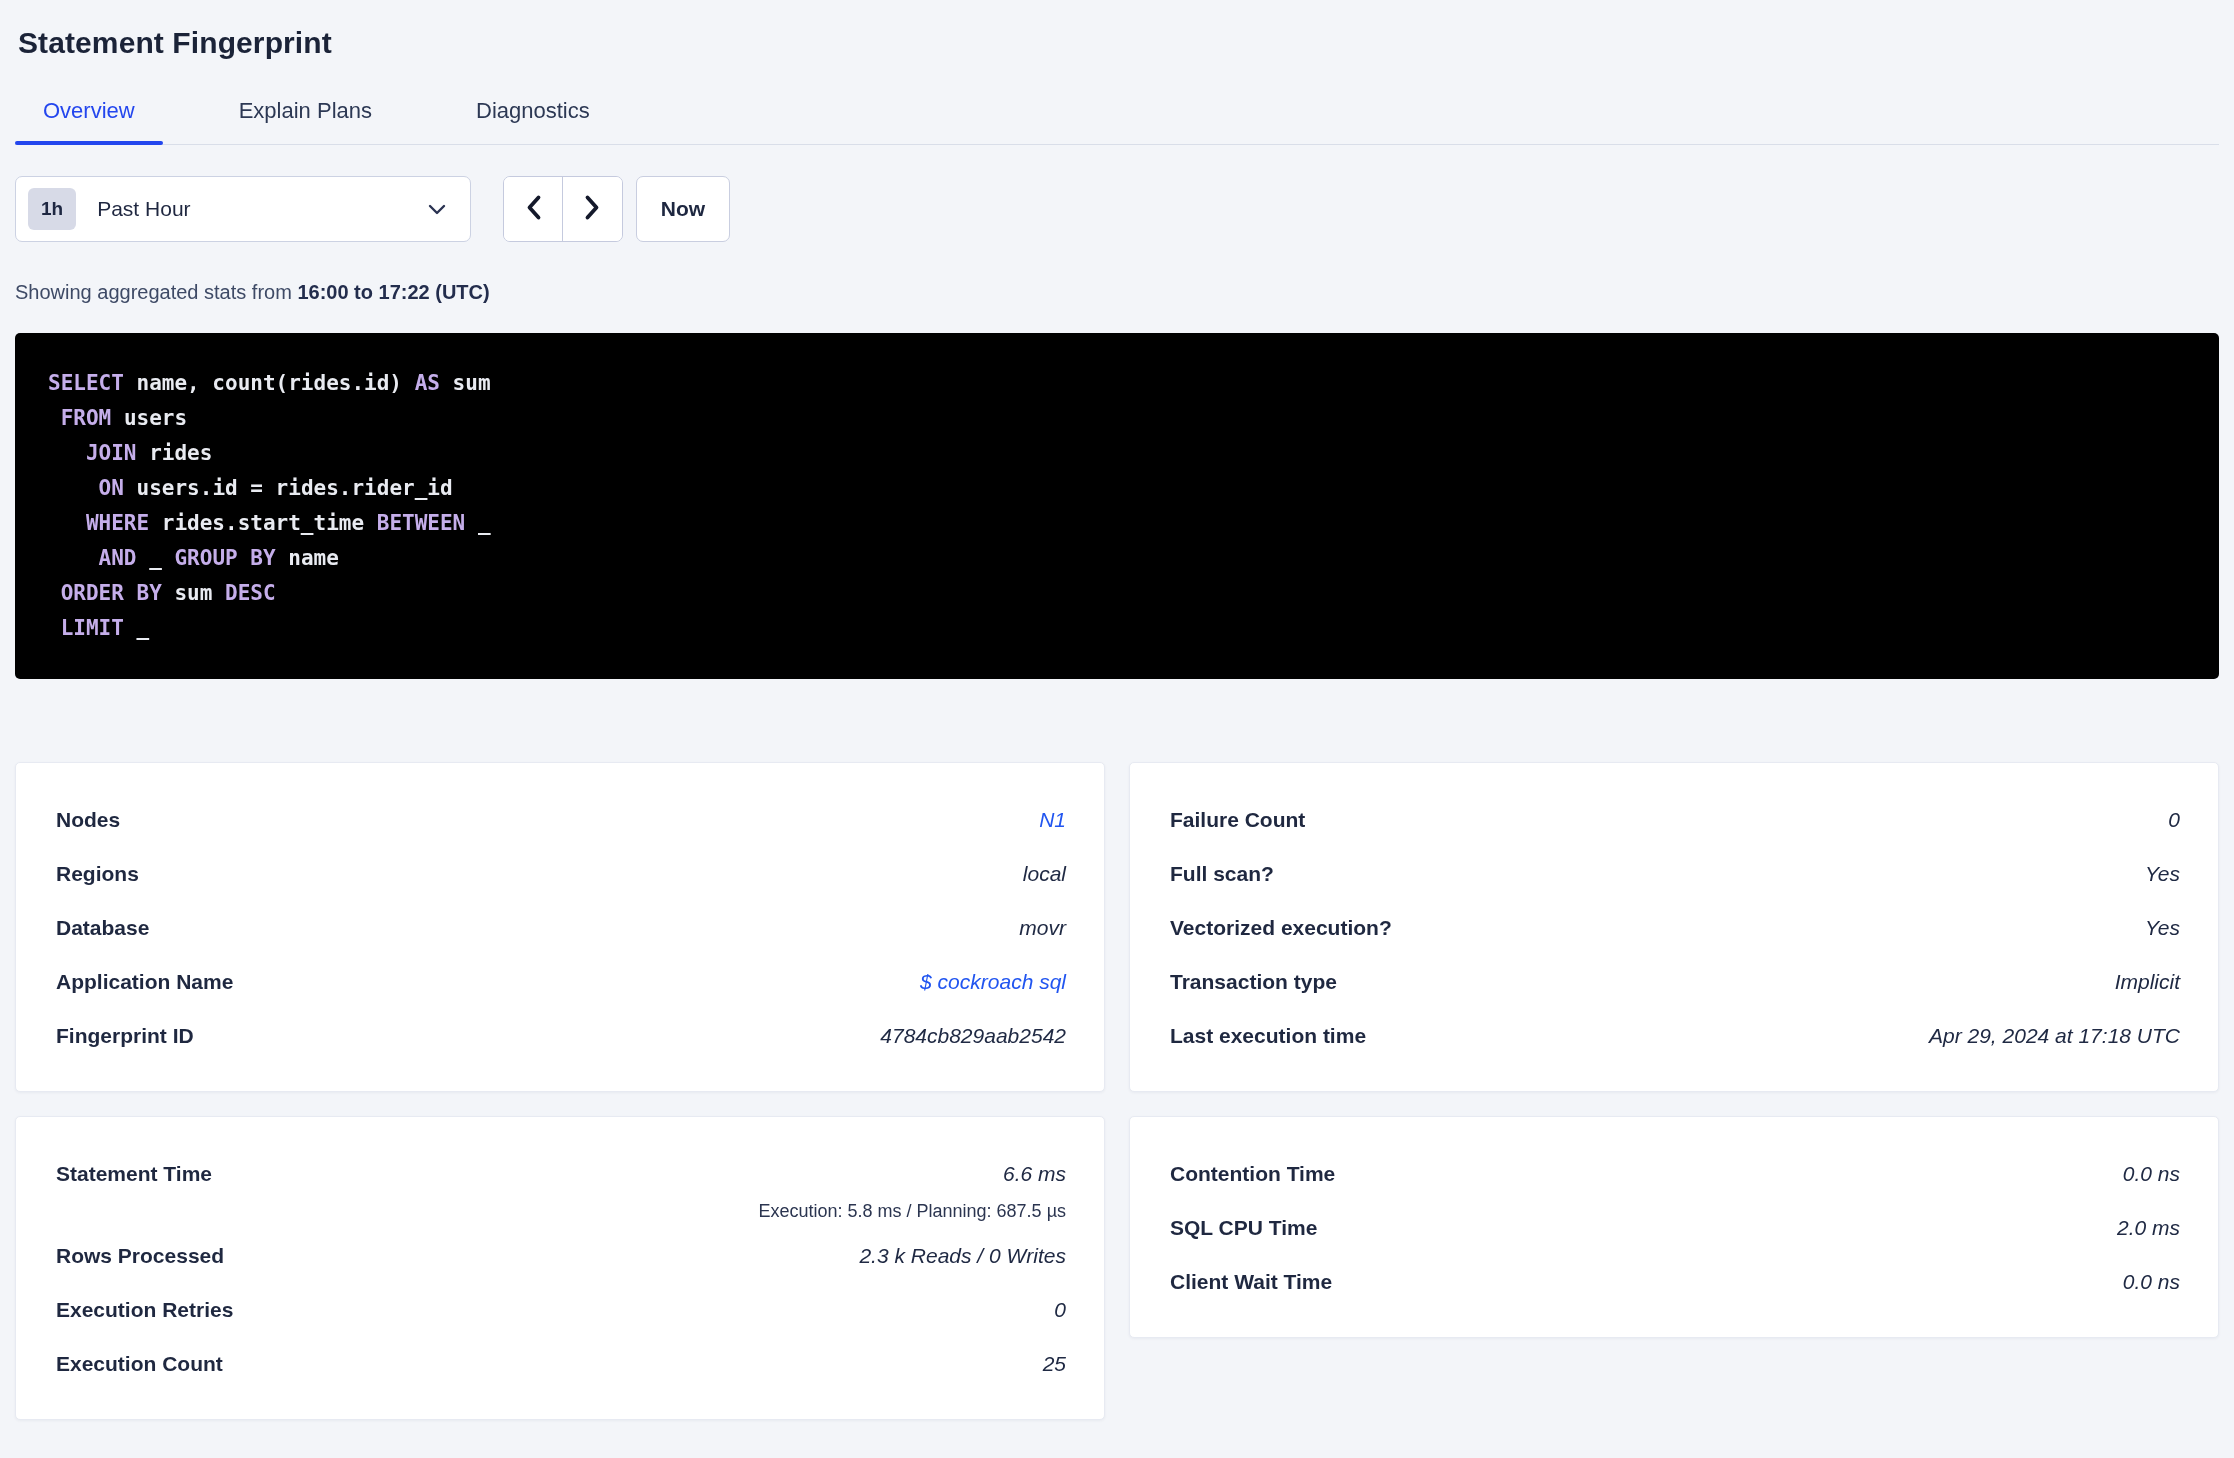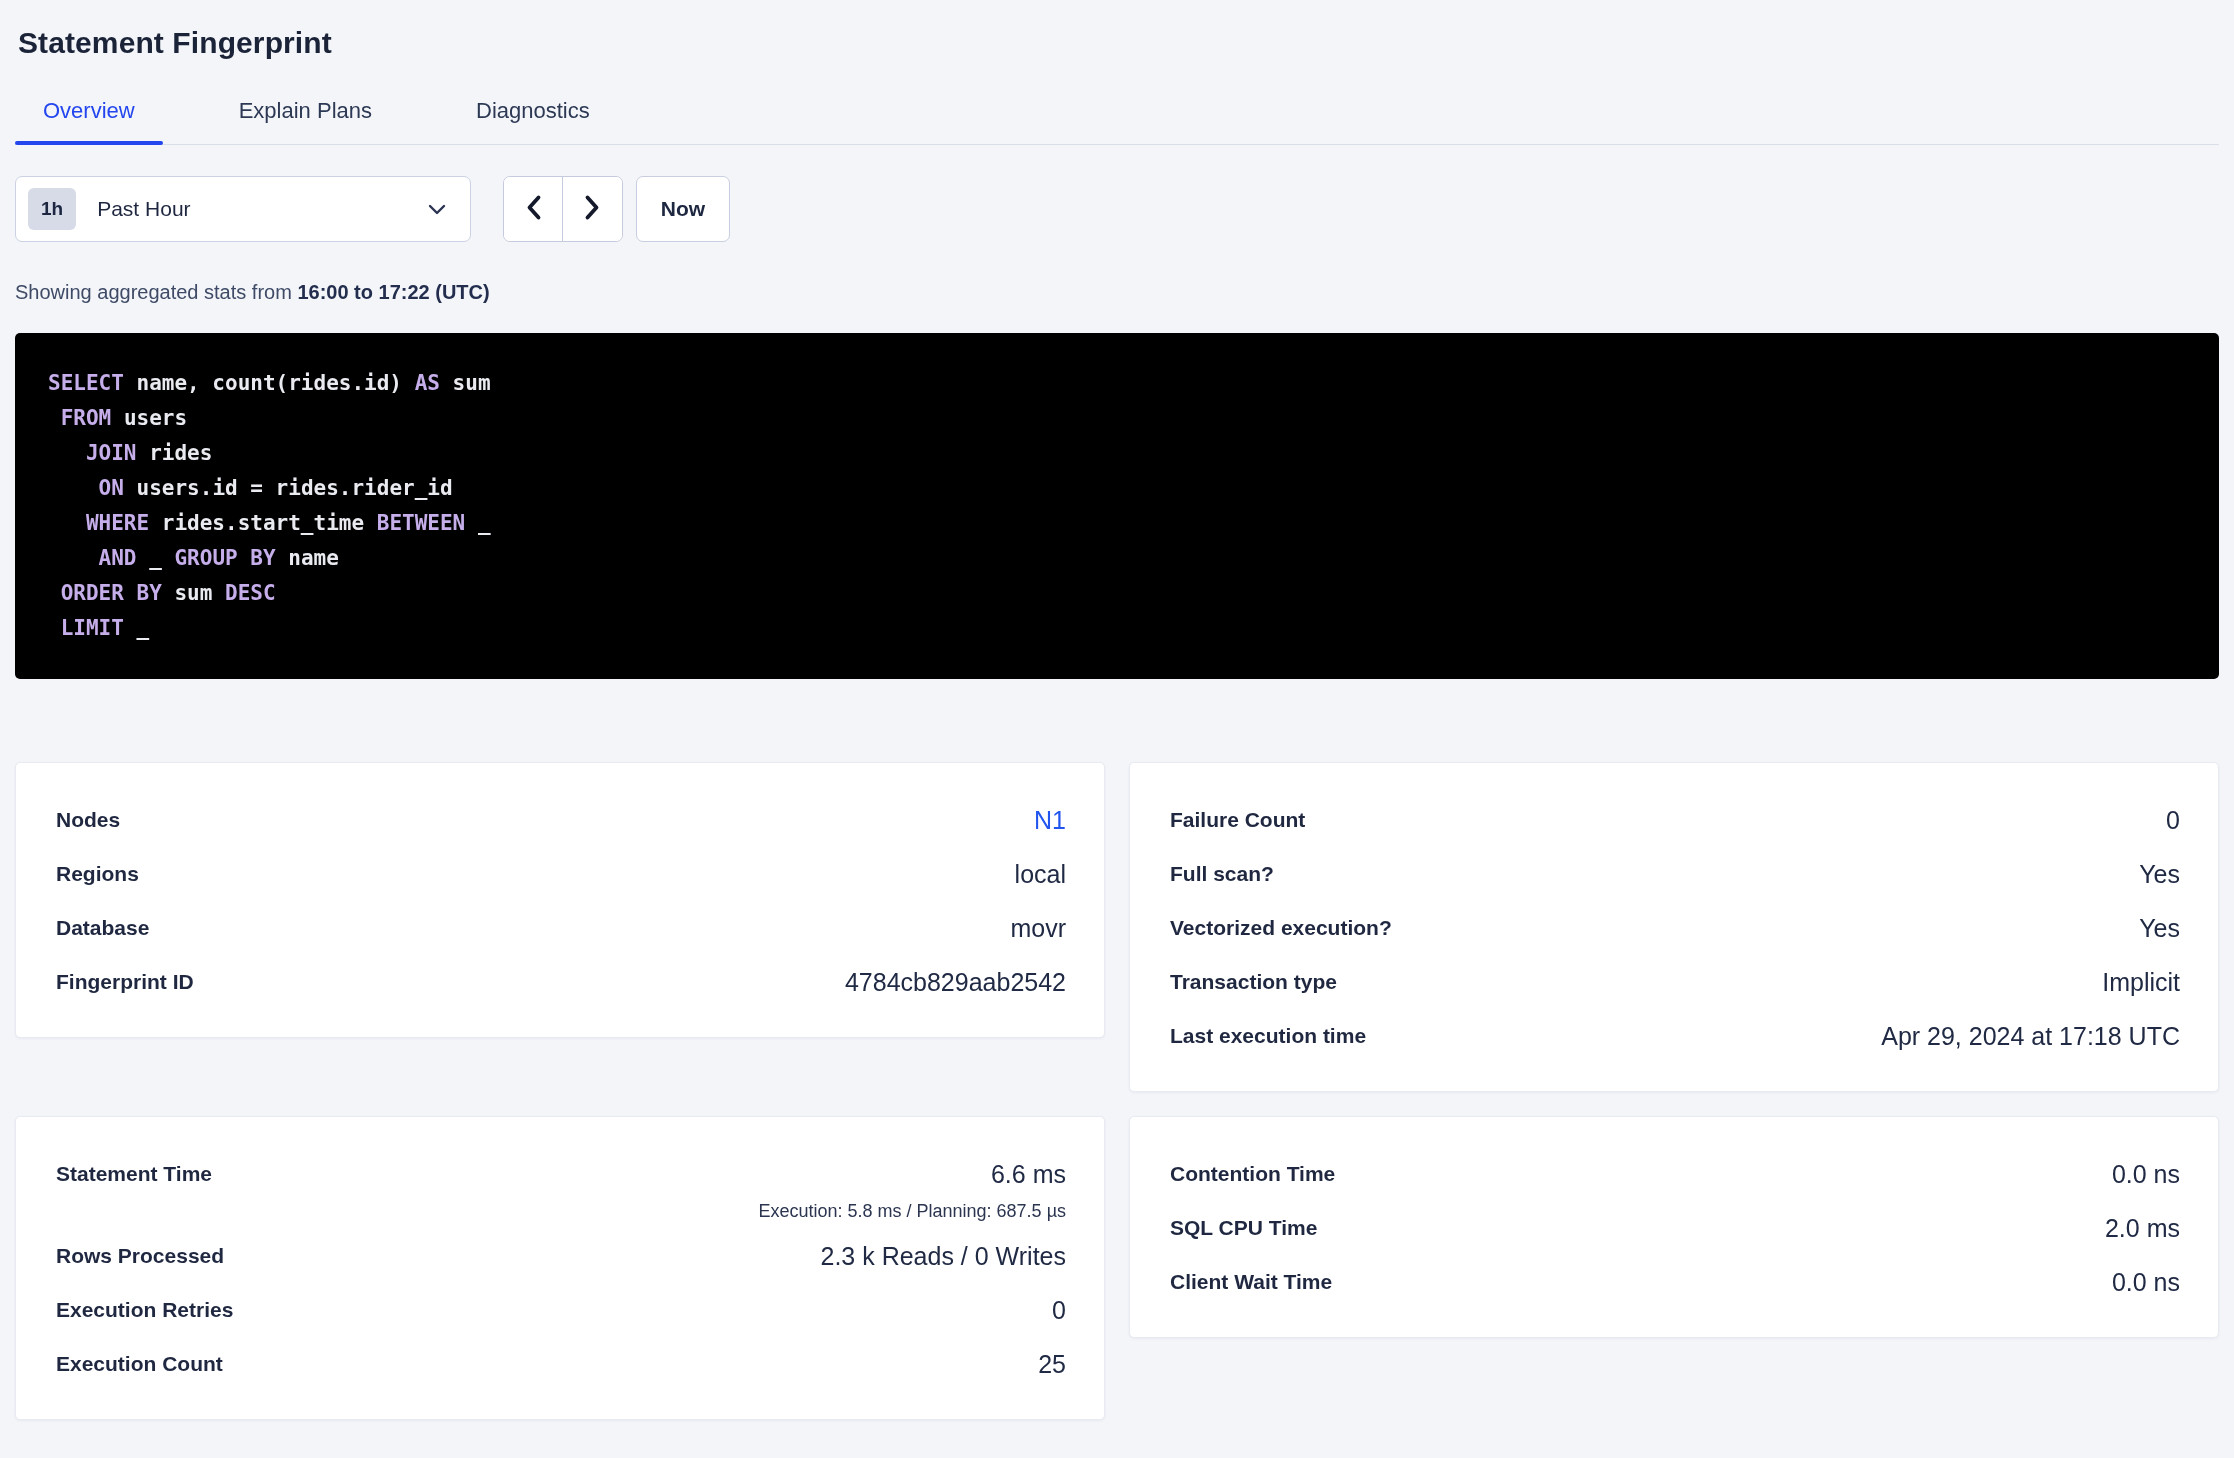--- a/index.html
+++ b/index.html
@@ -53,21 +53,21 @@
 
   
   .cards { display:grid; grid-template-columns:1fr 1fr; column-gap:38px; row-gap:41px;
          align-items:start; margin-top:83px;gap:24px; }
   .card { background:#fff; border:1px solid #e7eaf2; border-radius:5px;
          box-shadow:0 1px 3px rgba(24,36,72,.05); padding:30px 38px 28px 40px; }
   .info-row { display:flex; justify-content:space-between; align-items:center; height:54px; }
   .info-row.multi { height:auto; align-items:flex-start; margin-bottom:8px; }
   .info-row.multi .info-label { line-height:54px; }
   .info-label { font-size:21px; font-weight:600; color:#1f2840; }
-  .info-value { font-size:25px; font-weight:400; color:#202a44; text-align:center; }
+  .info-value { font-size:21px; font-weight:400; color:#202a44; text-align:center;font-style:italic; }
   a.info-value.link { color:#2155f0; text-decoration:none; cursor:pointer; }
   .value-block { display:flex; flex-direction:column; align-items:flex-end; }
   .value-block .info-value { line-height:54px; }
   .info-sub { font-size:18px; line-height:20px; color:#2b3550; text-align:right; }
 </style>
 </head>
 <body>
 
 <div class="page">
 
@@ -129,20 +129,24 @@
         </div>
         <div class="info-row">
           <span class="info-label">Regions</span>
           <span class="info-value">local</span>
         </div>
         <div class="info-row">
           <span class="info-label">Database</span>
           <span class="info-value">movr</span>
         </div>
         <div class="info-row">
+          <span class="info-label">Application Name</span>
+          <a class="info-value link">$ cockroach sql</a>
+        </div>
+        <div class="info-row">
           <span class="info-label">Fingerprint ID</span>
           <span class="info-value">4784cb829aab2542</span>
         </div>
       </section>
     <section class="card">
         <div class="info-row">
           <span class="info-label">Failure Count</span>
           <span class="info-value">0</span>
         </div>
         <div class="info-row">

